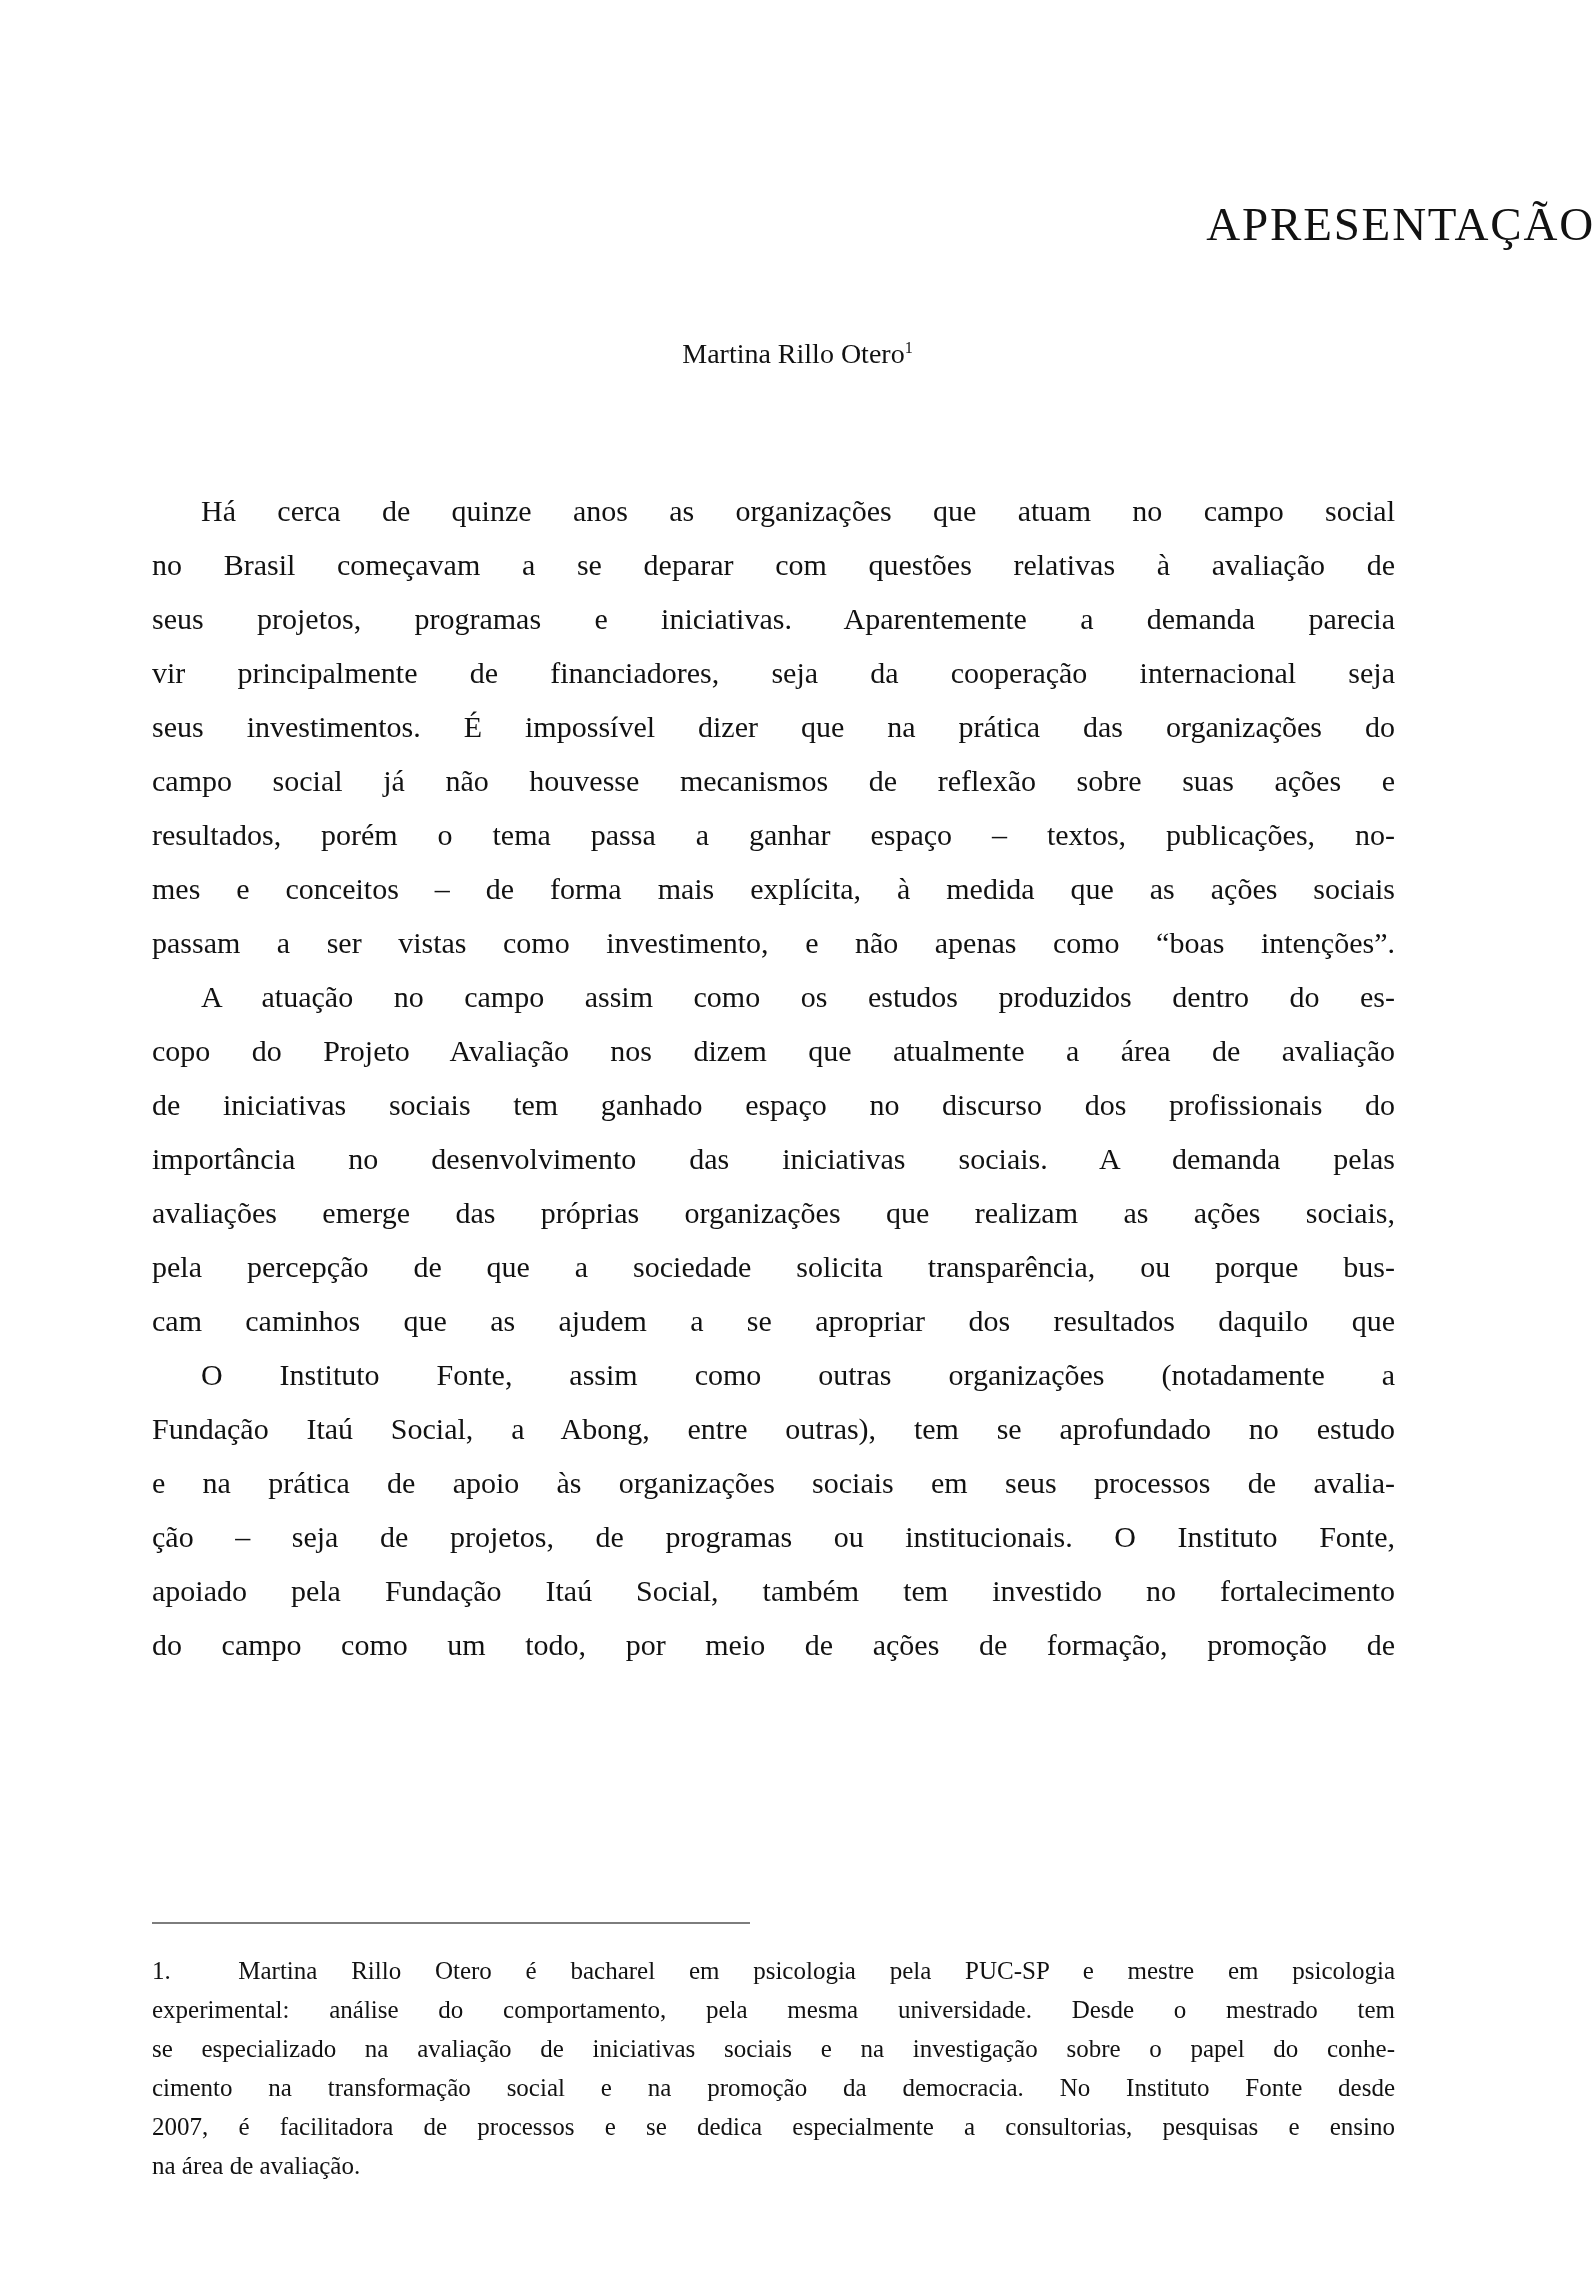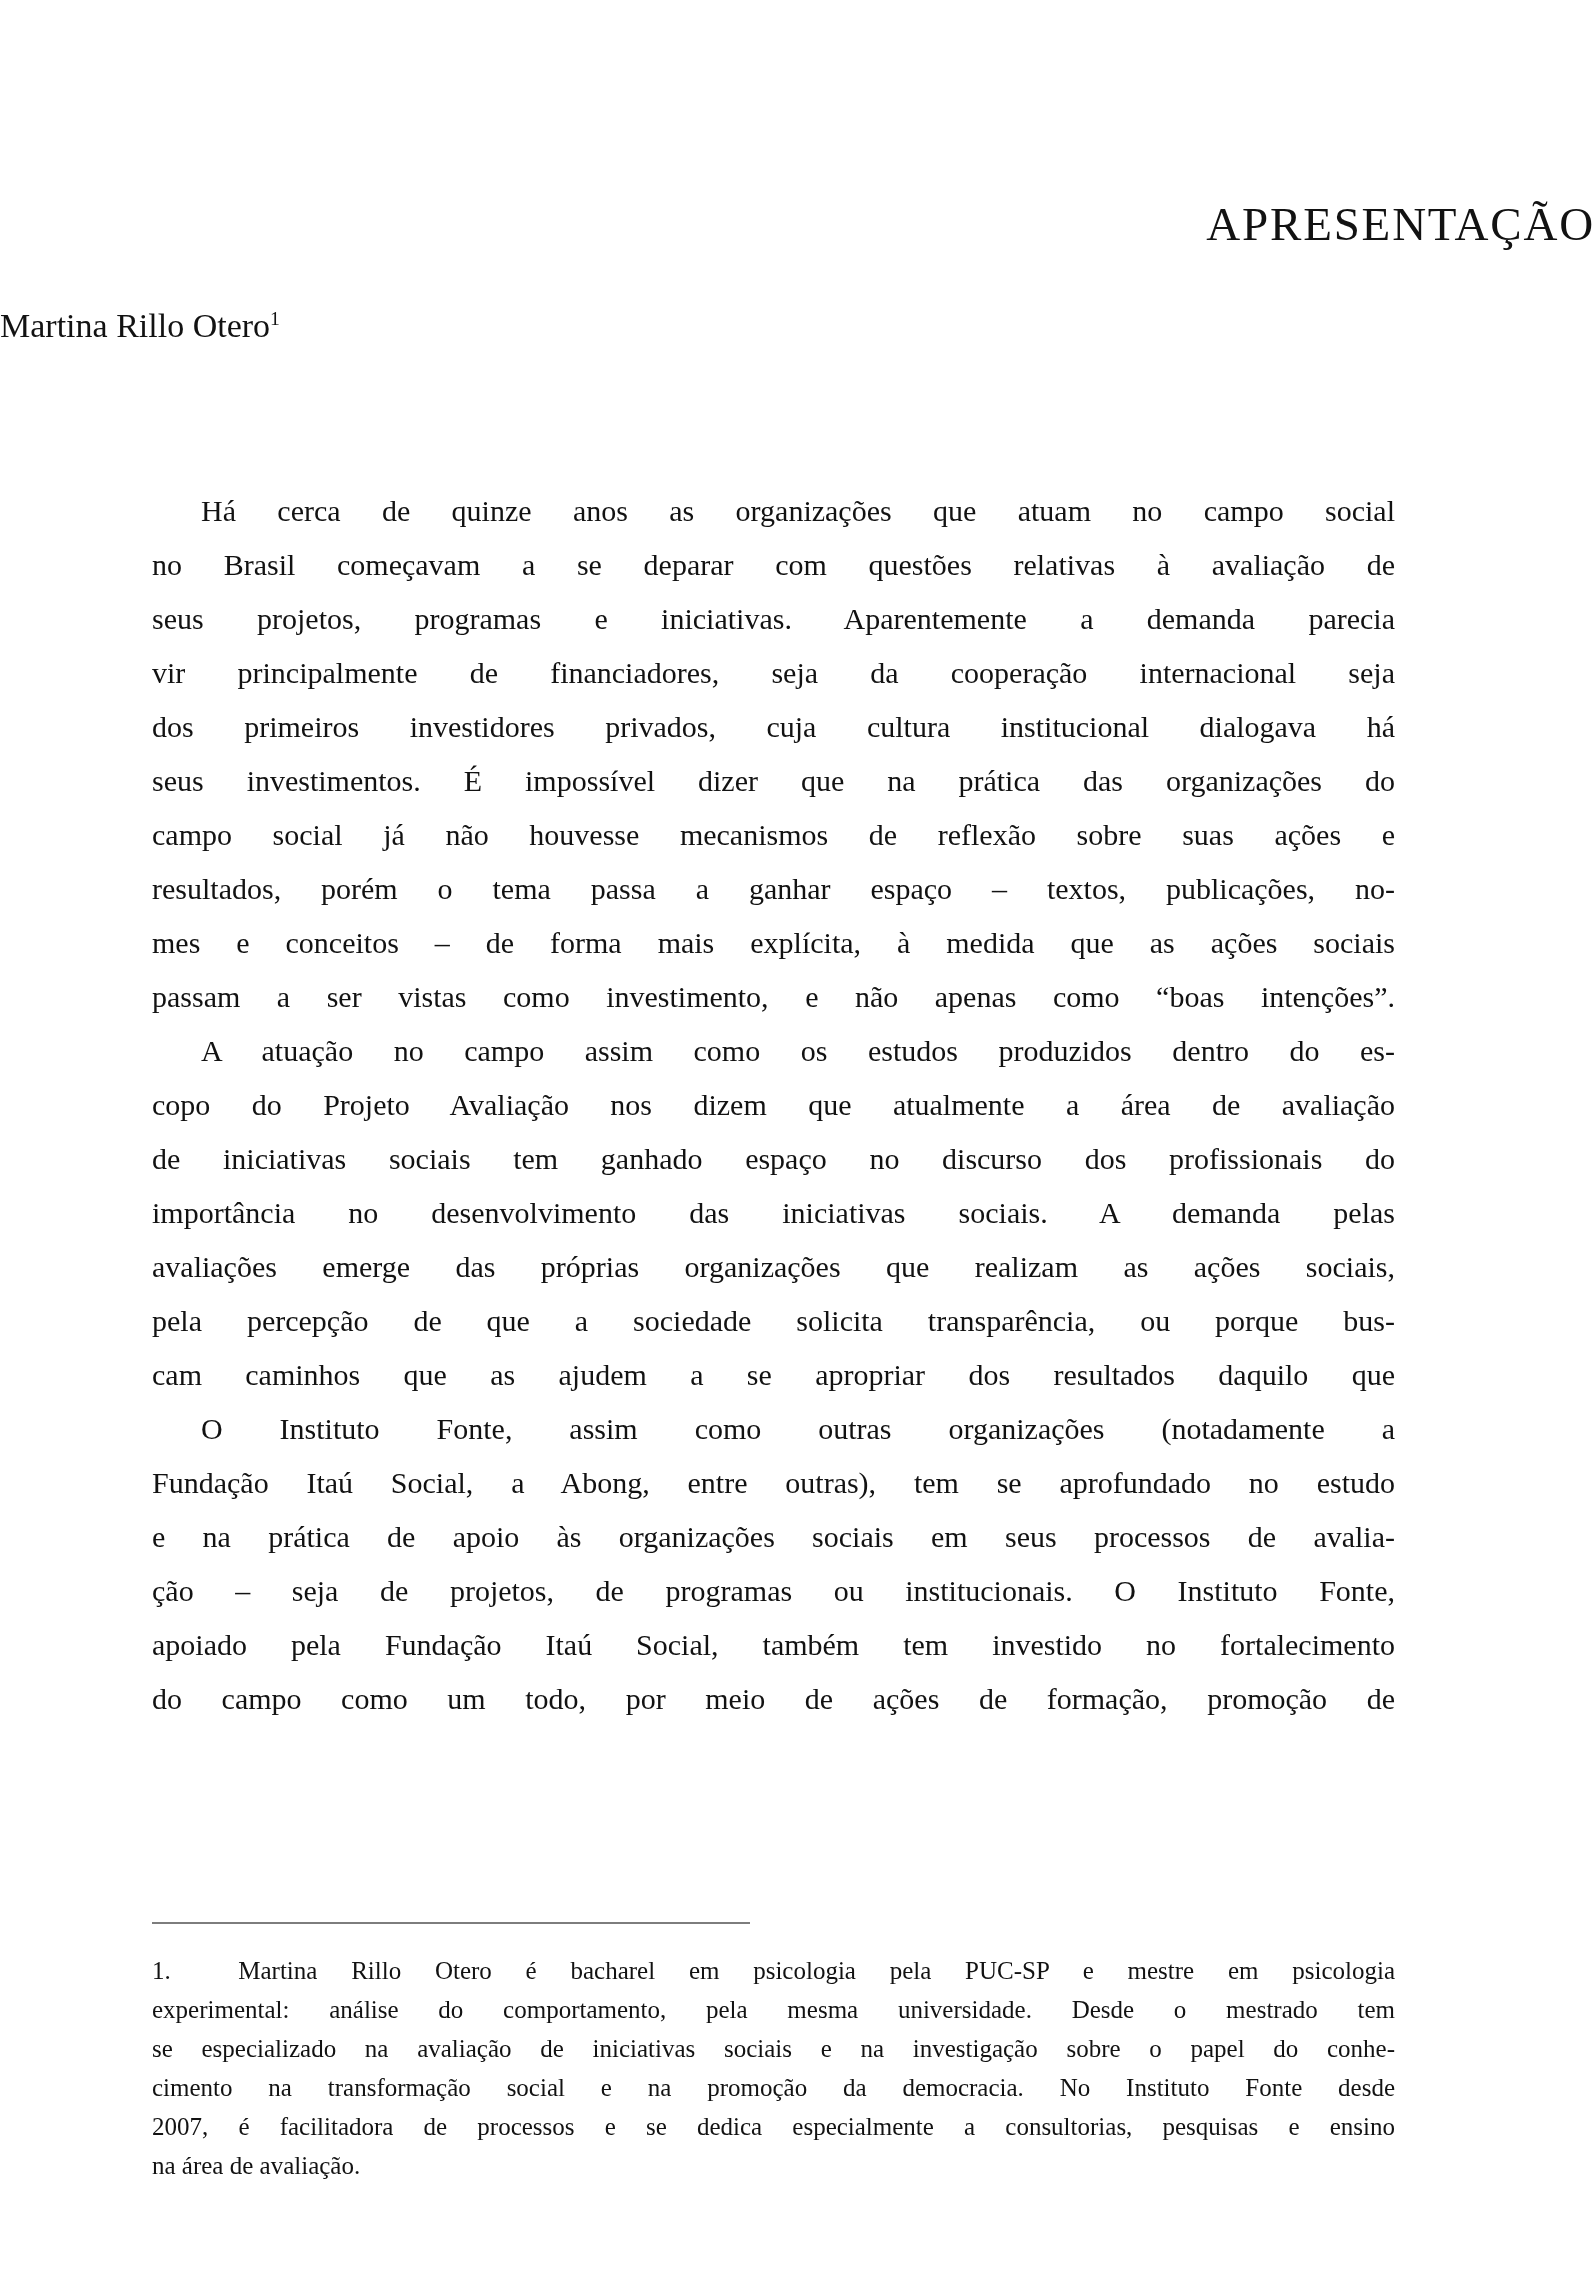--- a/index.html
+++ b/index.html
@@ -21,24 +21,25 @@
     left: 0;
     width: 100%;
     text-align: right;
     font-size: 47px;
     letter-spacing: 1.8px;
     line-height: 1.1;
     font-weight: 400;
   }
   .author-line {
     position: absolute;
-    top: 306px;
+    top: 337px;
     left: 0;
     width: 100%;
-    font-size: 34px;
+    text-align: center;
+    font-size: 28px;
     line-height: 1.2;
   }
   .author-line sup {
     font-size: 58%;
     vertical-align: super;
     line-height: 0;
   }
   .body-text {
     position: absolute;
     left: 152px;
@@ -83,21 +84,20 @@
 <div class="author-line">
   <span>Martina Rillo Otero</span><sup>1</sup>
 </div>
 
 <div class="body-text">
     <div>
       <div class="line indent">Há cerca de quinze anos as organizações que atuam no campo social</div>
       <div class="line">no Brasil começavam a se deparar com questões relativas à avaliação de</div>
       <div class="line">seus projetos, programas e iniciativas. Aparentemente a demanda parecia</div>
       <div class="line">vir principalmente de financiadores, seja da cooperação internacional seja</div>
-      <div class="line">dos primeiros investidores privados, cuja cultura institucional dialogava há</div>
       <div class="line">seus investimentos. É impossível dizer que na prática das organizações do</div>
       <div class="line">campo social já não houvesse mecanismos de reflexão sobre suas ações e</div>
       <div class="line">resultados, porém o tema passa a ganhar espaço – textos, publicações, no-</div>
       <div class="line">mes e conceitos – de forma mais explícita, à medida que as ações sociais</div>
       <div class="line">passam a ser vistas como investimento, e não apenas como “boas intenções”.</div>
     </div>
     <div>
       <div class="line indent">A atuação no campo assim como os estudos produzidos dentro do es-</div>
       <div class="line">copo do Projeto Avaliação nos dizem que atualmente a área de avaliação</div>
       <div class="line">de iniciativas sociais tem ganhado espaço no discurso dos profissionais do</div>

